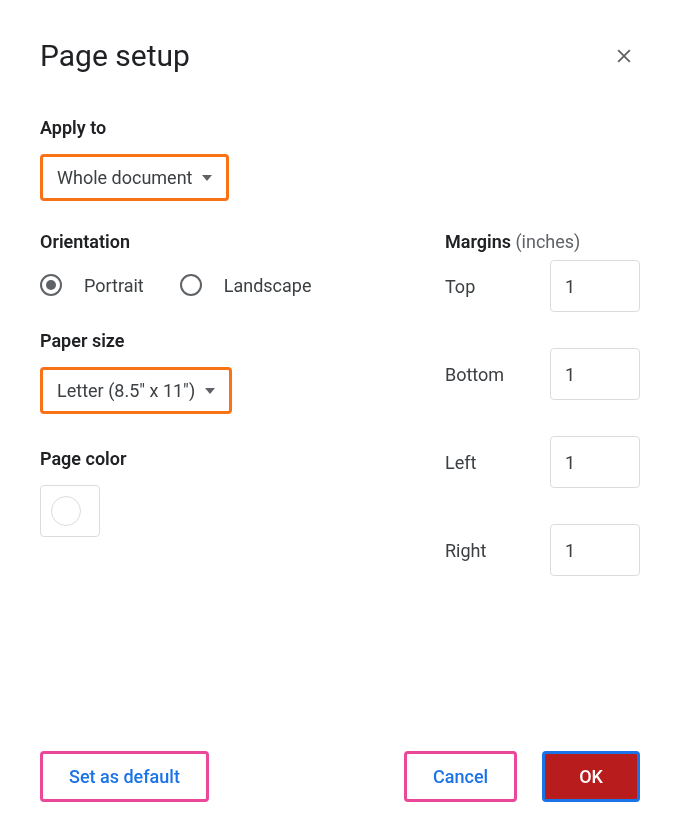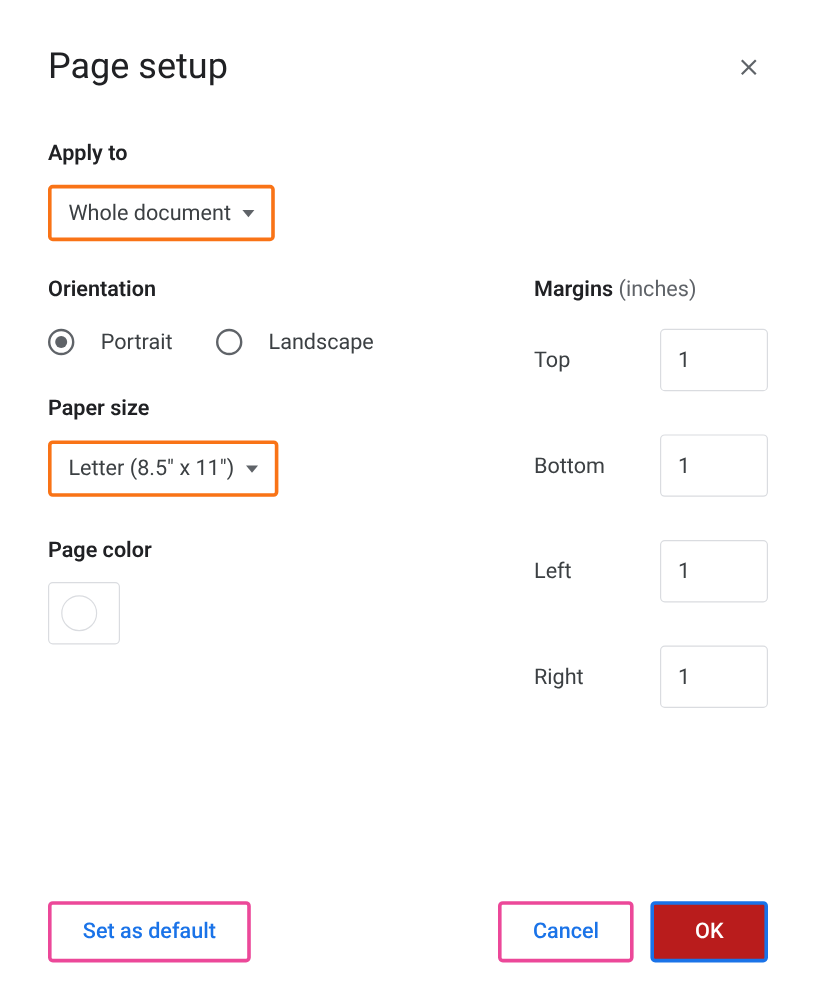--- a/index.html
+++ b/index.html
@@ -139,21 +139,21 @@
       gap: 8px;
     }
     .color-swatch {
       width: 30px;
       height: 30px;
       border: 1px solid #dadce0;
       border-radius: 50%;
       background: #fff;
     }
     .margins-section .section-label {
-      margin-bottom: 22px;
+      margin-bottom: 8px;
     }
     .margin-row {
       display: flex;
       align-items: center;
       justify-content: space-between;
       margin-bottom: 36px;
     }
     .margin-row:last-child {
       margin-bottom: 0;
       gap: 17px;
@@ -177,21 +177,21 @@
       position: absolute;
       bottom: 38px;
       left: 40px;
       right: 40px;
       display: flex;
       align-items: center;
       justify-content: space-between;
     }
     .footer-right {
       display: flex;
-      gap: 14px;
+      gap: 25px;
     }
     .btn {
       border: 3px solid #ec4899;
       border-radius: 4px;
       background: #fff;
       font-size: 18px;
       font-weight: 500;
       padding: 12px 26px;
       cursor: pointer;
       color: #1a73e8;

